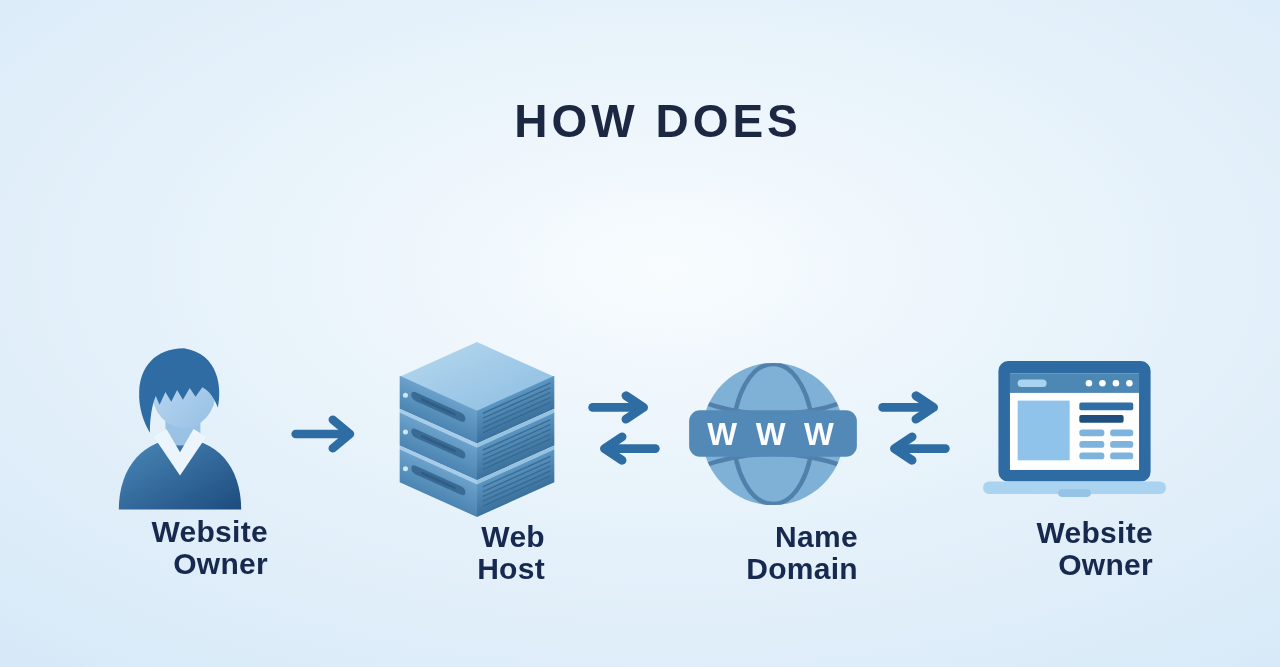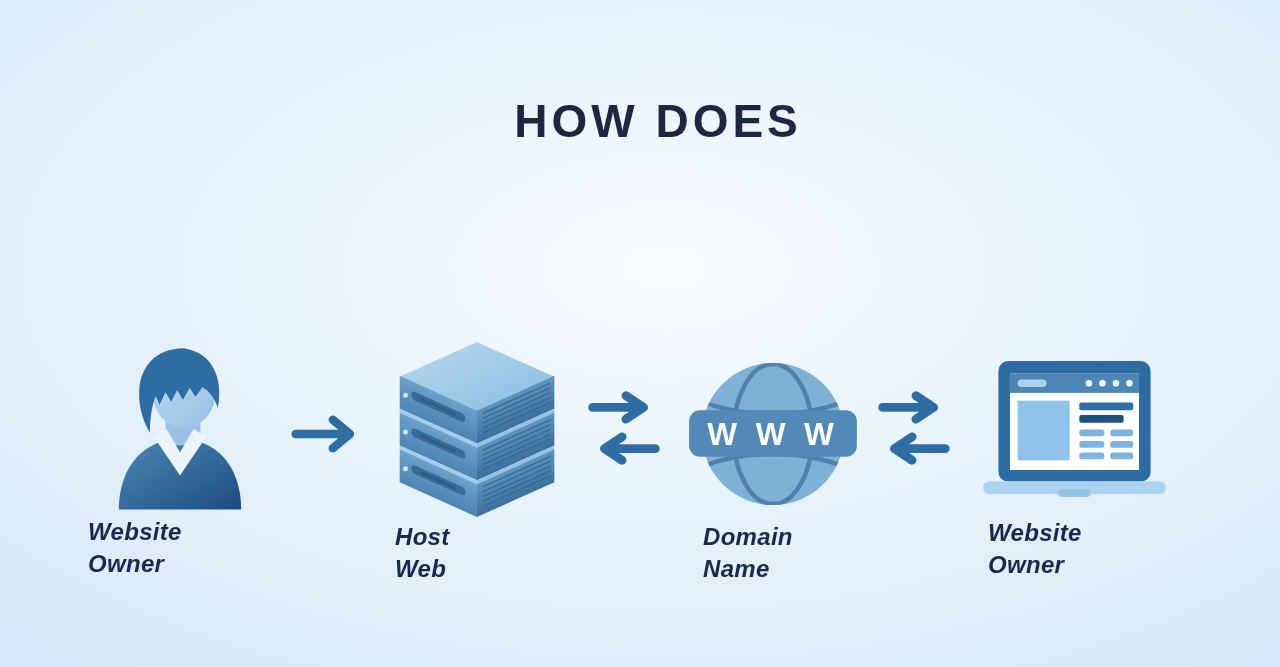--- a/index.html
+++ b/index.html
@@ -4,21 +4,21 @@
 <style>
   html,body{margin:0;padding:0;}
   body{font-family:"Liberation Sans", sans-serif;}
   .canvas{
     position:relative; width:1280px; height:667px; overflow:hidden;
     background: radial-gradient(ellipse 980px 520px at 52% 40%, #f8fcff 0%, #eaf4fb 38%, #d7e9f8 100%);
   }
   .title-block{position:absolute; top:56px; left:0; right:12px; text-align:center; padding-left:48px;margin-top:38px;}
   .title-line1{font-size:46px; font-weight:700; color:#1c2742; letter-spacing:4px;}
   .title-line2{font-size:55px; font-weight:800; color:#2d6ba0; letter-spacing:4px; margin-top:8px;}
-  .node-label{position:absolute; text-align:left; font-size:24px; font-weight:700; color:#17294e; line-height:32px; letter-spacing:0.3px;font-style:italic;}
+  .node-label{position:absolute; text-align:right; font-size:30px; font-weight:700; color:#17294e; line-height:32px; letter-spacing:0.3px;}
   .node-label span{display:block;}
   .abs{position:absolute;}
   svg{display:block;}
 </style>
 </head>
 <body>
 
 <div class="canvas">
 
   <div class="title-block">
@@ -175,25 +175,25 @@
     </g>
     <rect x="0" y="125" width="190" height="13" rx="6.5" fill="#a9d3ef"></rect>
     <rect x="78" y="133" width="34" height="8" rx="4" fill="#94c3e6"></rect>
   </svg>
 
   <div class="node-label" style="left:88px; top:516px; width:180px;">
     <span>Website</span>
     <span>Owner</span>
   </div>
   <div class="node-label" style="left:395px; top:521px; width:150px;">
+    <span>Web</span>
     <span>Host</span>
-    <span>Web</span>
   </div>
   <div class="node-label" style="left:703px; top:521px; width:155px;">
+    <span>Name</span>
     <span>Domain</span>
-    <span>Name</span>
   </div>
   <div class="node-label" style="left:988px; top:517px; width:165px;">
     <span>Website</span>
     <span>Owner</span>
   </div>
 
 </div>
 
 </body></html>

